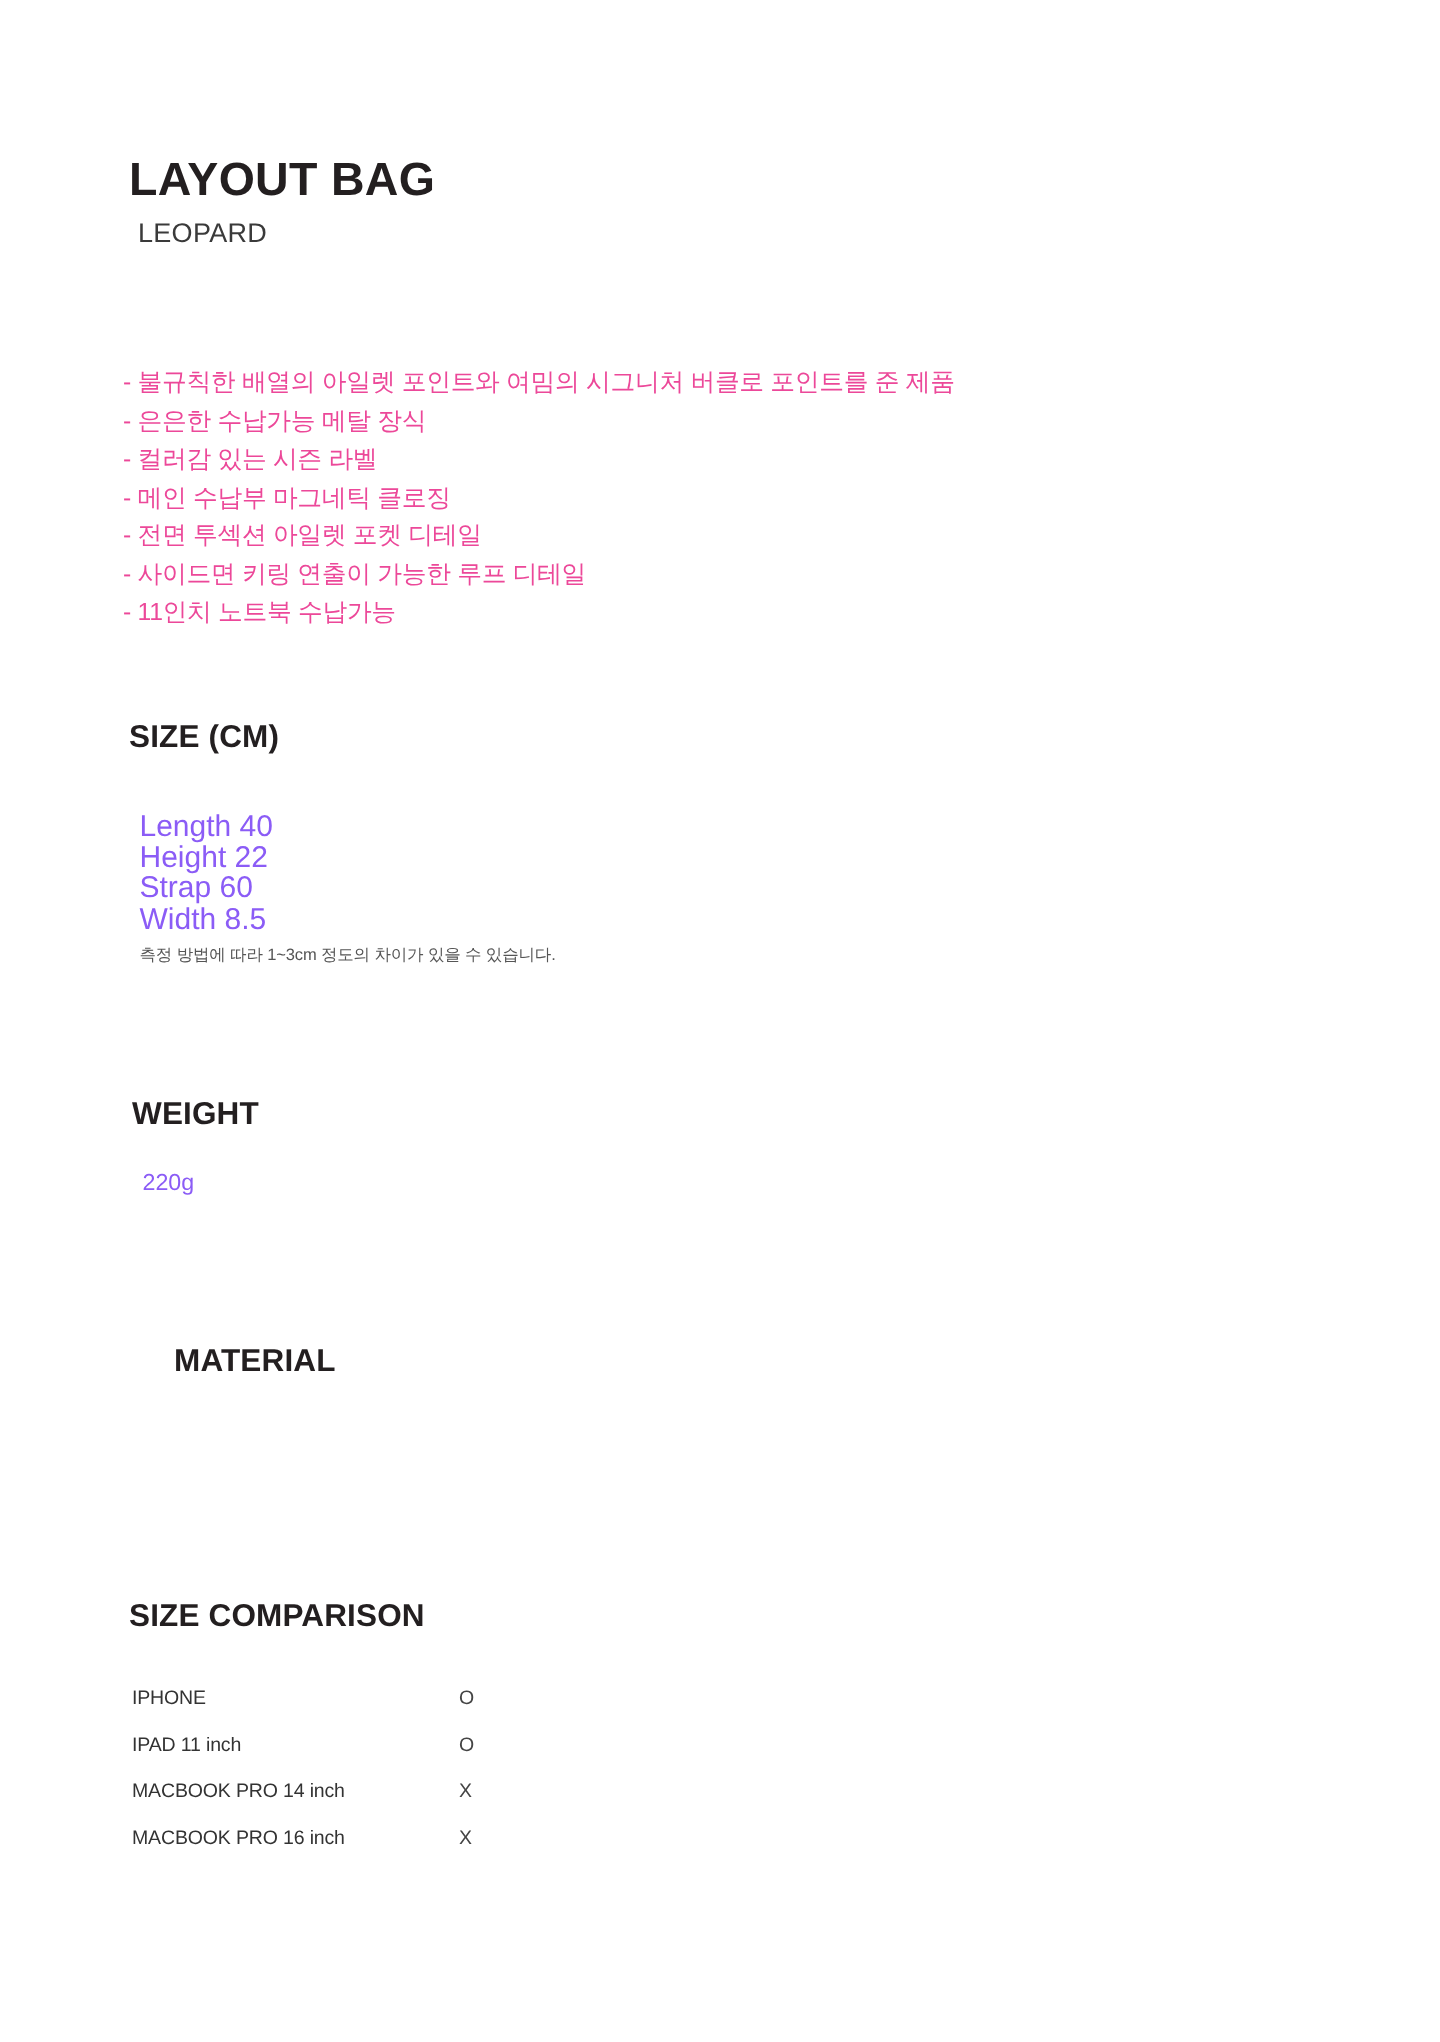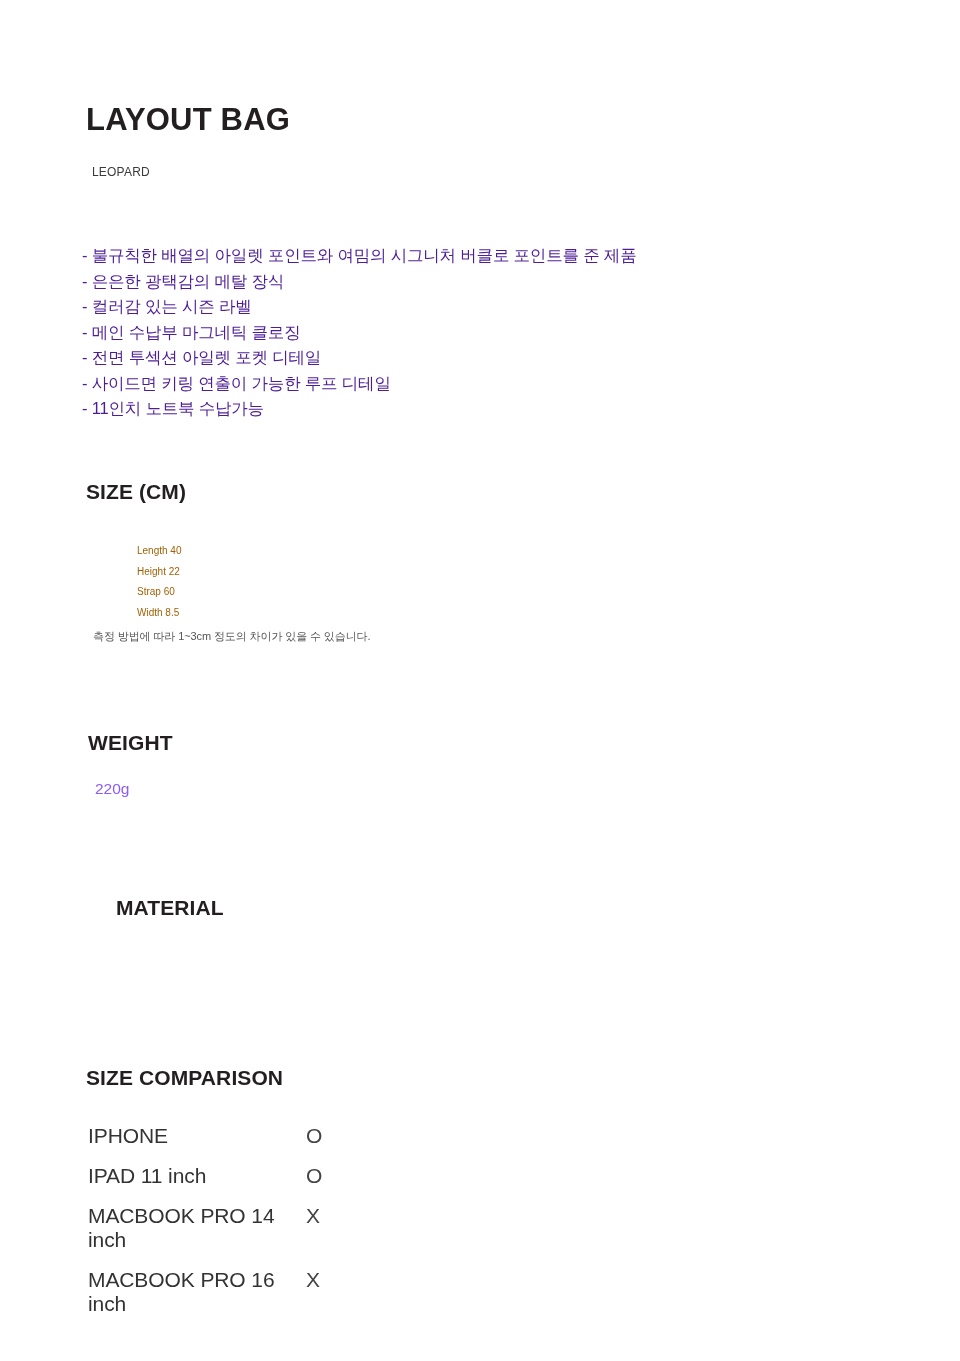--- a/index.html
+++ b/index.html
@@ -31,39 +31,39 @@
   }
   .product-title {
     font-size: 31px;
     font-weight: bold;
     letter-spacing: 0.2px;
     color: #231f20;
     line-height: 1.1;
     margin: 0;
   }
   .product-subtitle {
-    font-size: 12px;
+    font-size: 18px;
     font-weight: 400;
     color: #3a3a3a;
-    margin: 28px 0 0 6px;
+    margin: 8px 0 0 6px;
     letter-spacing: 0.2px;
   }
 
   
   .features {
     position: absolute;
     left: 82px;
     top: 243px;
     width: 760px;
   }
   .features li {
     list-style: none;
     font-size: 16.5px;
     line-height: 25.5px;
-    color: #4c1d95;
+    color: #ec4899;
     letter-spacing: -0.2px;
   }
   .features ul { margin: 0; padding: 0; }
 
   
   .sec-heading {
     font-size: 21px;
     font-weight: bold;
     color: #231f20;
     letter-spacing: 0.1px;
@@ -71,24 +71,23 @@
   }
 
   
   .size-head { position: absolute; left: 86px; top: 480px; }
   .size-body {
     position: absolute;
     left: 93px;
     top: 541px;
   }
   .size-body .row {
-    font-size: 10px;
+    font-size: 20px;
     line-height: 20.5px;
-    color: #a16207;
-    margin-left: 44px;
+    color: #8b5cf6;
   }
   .size-note {
     font-size: 11px;
     color: #555555;
     margin-top: 6px;
     letter-spacing: -0.1px;
   }
 
   
   .weight-head { position: absolute; left: 88px; top: 731px; }
@@ -113,21 +112,21 @@
 
   
   .comp-head { position: absolute; left: 86px; top: 1066px; }
   .comp-table {
     position: absolute;
     left: 88px;
     top: 1124px;
     border-collapse: collapse;
   }
   .comp-table td {
-    font-size: 21px;
+    font-size: 13px;
     color: #333333;
     padding: 0 0 16px 0;
     vertical-align: top;
     letter-spacing: -0.1px;
   }
   .comp-table td.device { width: 218px; }
   .comp-table td.mark { width: 40px; text-align: left; color: #444444; }
 </style>
 </head>
 <body>
@@ -135,21 +134,21 @@
 <div class="page">
 
   <div class="title-block">
     <h1 class="product-title">LAYOUT BAG</h1>
     <div class="product-subtitle">LEOPARD</div>
   </div>
 
   <div class="features">
     <ul>
       <li>- 불규칙한 배열의 아일렛 포인트와 여밈의 시그니처 버클로 포인트를 준 제품</li>
-      <li>- 은은한 광택감의 메탈 장식</li>
+      <li>- 은은한 수납가능 메탈 장식</li>
       <li>- 컬러감 있는 시즌 라벨</li>
       <li>- 메인 수납부 마그네틱 클로징</li>
       <li>- 전면 투섹션 아일렛 포켓 디테일</li>
       <li>- 사이드면 키링 연출이 가능한 루프 디테일</li>
       <li>- 11인치 노트북 수납가능</li>
     </ul>
   </div>
 
   <h2 class="sec-heading size-head">SIZE (CM)</h2>
   <div class="size-body">

